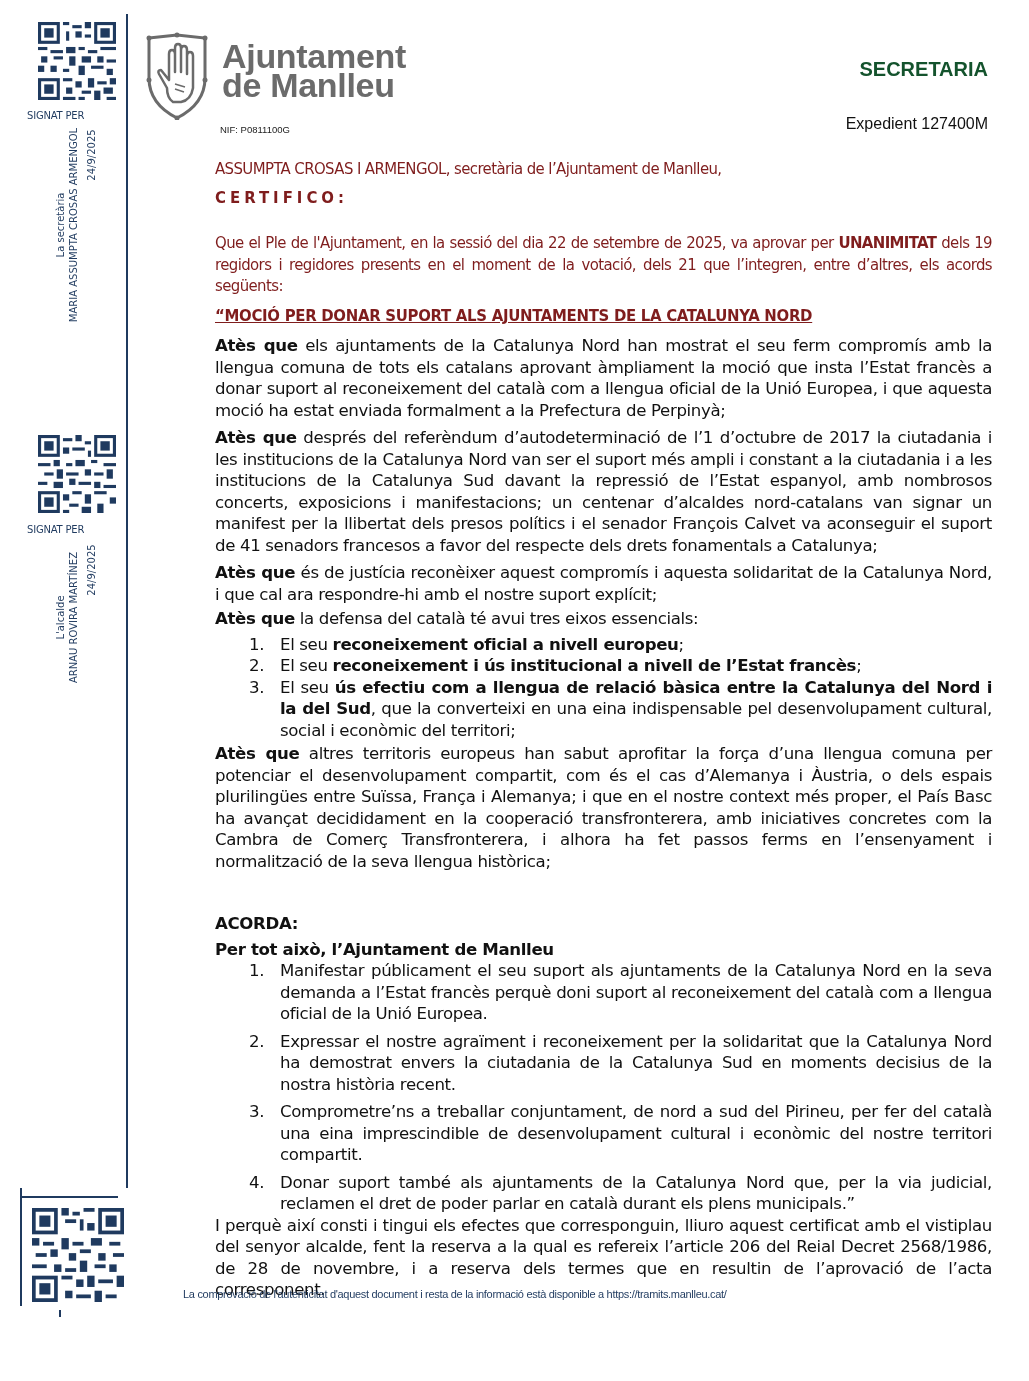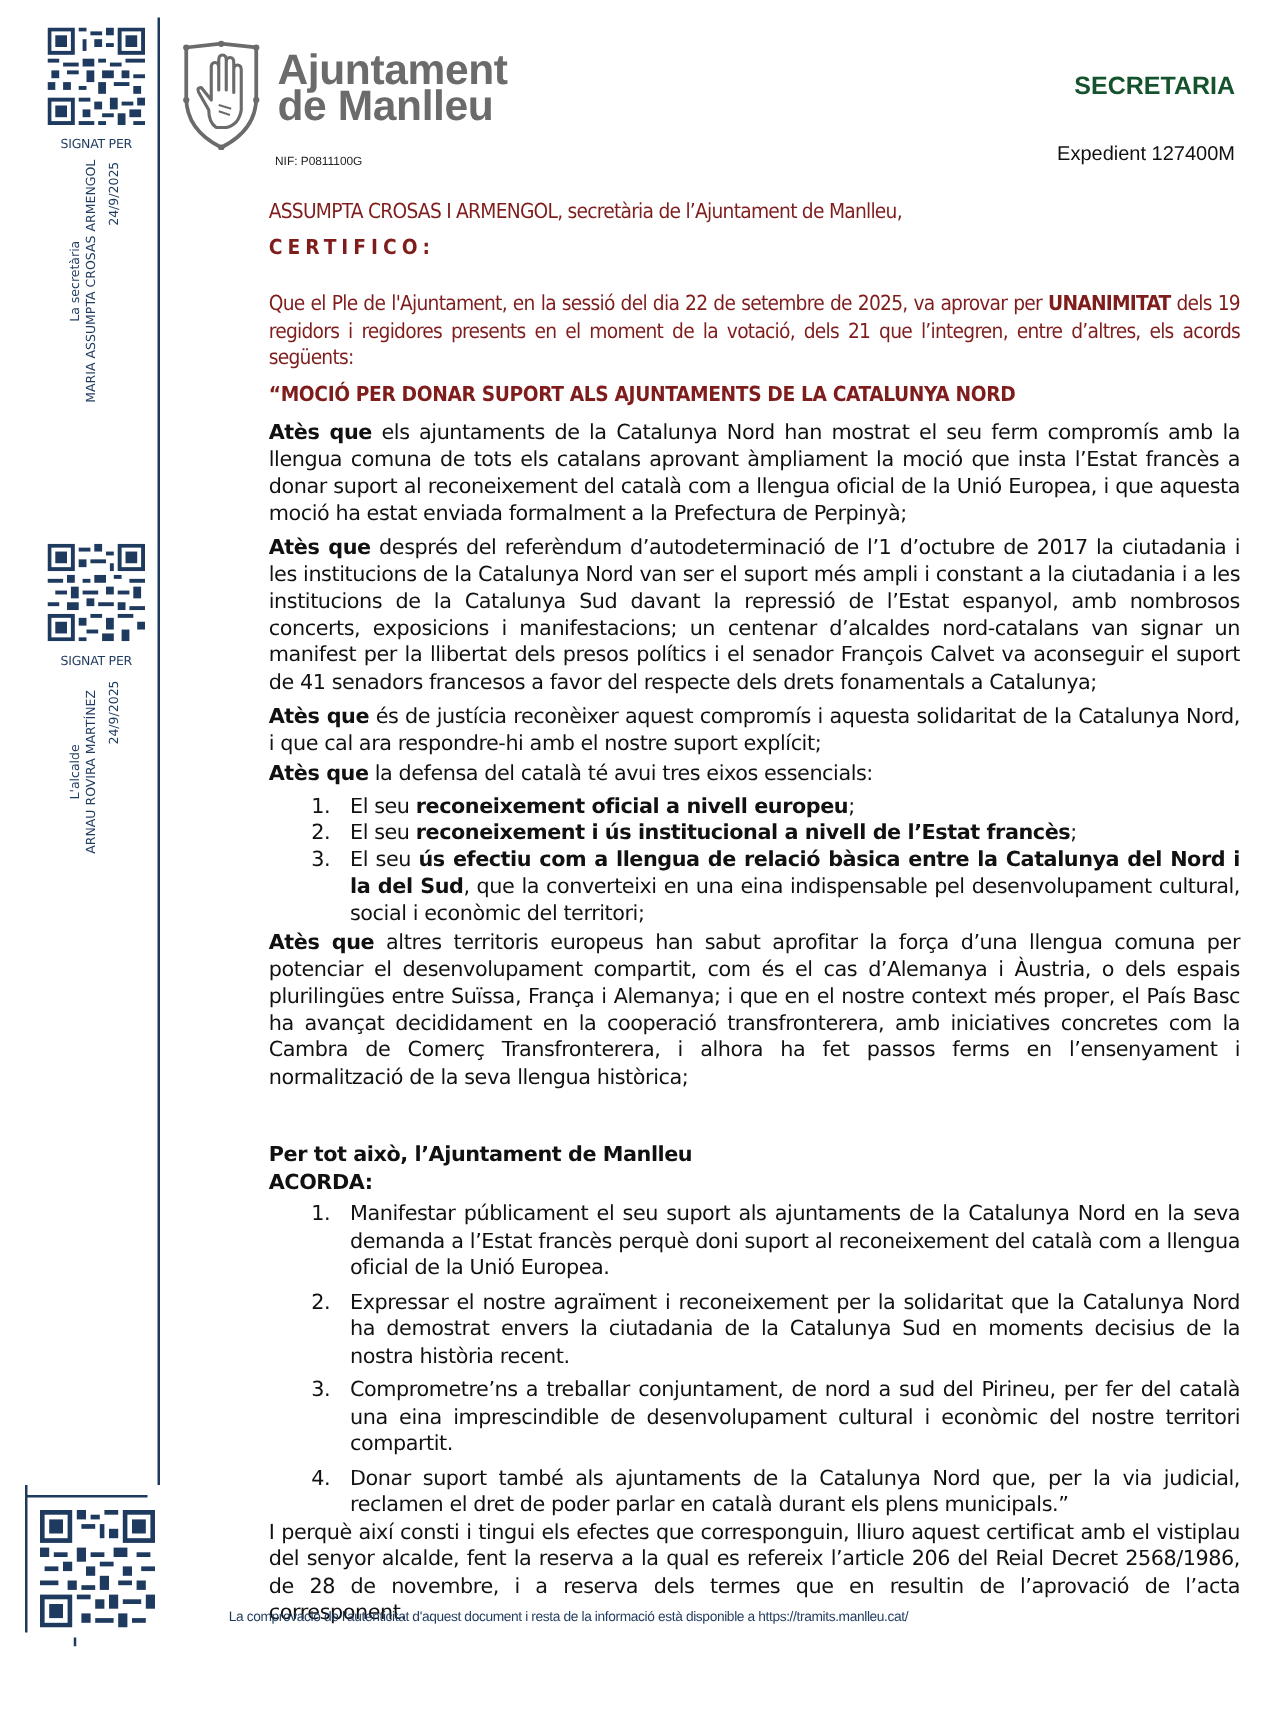--- a/index.html
+++ b/index.html
@@ -4,21 +4,21 @@
   <style>
     html, body { margin: 0; padding: 0; background: #ffffff; }
     body { width: 1029px; height: 1381px; position: relative; overflow: hidden;
            font-family: "DejaVu Sans", sans-serif; color: #111; }
 
     
     .vline { position: absolute; background: #1f3a5f; }
     .qr { position: absolute; background: #ffffff; }
     .qr svg { display: block; width: 100%; height: 100%; }
     .signat { position: absolute; font-family: "DejaVu Sans", sans-serif; font-size: 10px;
-              color: #1f3a5f; text-align: center; width: 100px; letter-spacing: -0.2px; }
+              color: #1f3a5f; width: 100px; letter-spacing: -0.2px; }
     .vtext { position: absolute; transform-origin: 0 0; transform: rotate(-90deg);
              font-family: "DejaVu Sans", sans-serif; font-size: 10px; color: #1f3a5f;
              white-space: nowrap; line-height: 12px; text-align: center; }
 
     
     .logo-shield { position: absolute; left: 145px; top: 32px; width: 65px; height: 88px; }
     .logo-text { position: absolute; left: 222px; top: 42px; font-family: "Liberation Sans", sans-serif;
                  font-size: 34px; line-height: 29px; color: #6b6b6b; font-weight: bold; letter-spacing: -0.3px; }
     .nif { position: absolute; left: 220px; top: 124px; font-family: "Liberation Sans", sans-serif;
            font-size: 9.5px; color: #222; }
@@ -28,21 +28,21 @@
                  font-size: 16px; color: #111; }
 
     
     .doc { position: absolute; left: 215px; width: 777px; font-family: "DejaVu Sans Condensed", "DejaVu Sans", sans-serif;
            font-size: 16.6px; line-height: 21.5px; color: #7f1d1d; letter-spacing: -0.6px; }
     .doc p { margin: 0; text-align: justify; }
     .doc b { font-weight: bold; }
     .intro { top: 158px; }
     .certifico { top: 187px; font-weight: bold; letter-spacing: 4px; }
     .para1 { top: 232px; }
-    .title { top: 305px; font-weight: bold; letter-spacing: -0.3px; }
+    .title { top: 305px; font-weight: bold; text-decoration: underline; letter-spacing: -0.3px; }
     .block { position: absolute; left: 215px; width: 777px; font-family: "DejaVu Sans", sans-serif;
              font-size: 16.6px; line-height: 21.5px; color: #111; letter-spacing: -0.55px; text-align: justify; }
     .block p { margin: 0; }
     ol.list { list-style: none; margin: 0; padding: 0; }
     ol.list li { position: relative; padding-left: 65px; text-align: justify; }
     ol.list li .num { position: absolute; left: 34px; top: 0; }
     .acords li { margin-bottom: 6px; }
 
     .footer { position: absolute; left: 183px; top: 1288px; font-family: "Liberation Sans", sans-serif;
               font-size: 11px; color: #1f3a5f; letter-spacing: -0.3px; }
@@ -258,22 +258,22 @@
   <p style="margin-bottom:4px;"><b>Atès que</b><span> la defensa del català té avui tres eixos essencials:</span></p>
   <ol class="list">
     <li><span class="num">1.</span><span>El seu </span><b>reconeixement oficial a nivell europeu</b><span>;</span></li>
     <li><span class="num">2.</span><span>El seu </span><b>reconeixement i ús institucional a nivell de l’Estat francès</b><span>;</span></li>
     <li><span class="num">3.</span><span>El seu </span><b>ús efectiu com a llengua de relació bàsica entre la Catalunya del Nord i la del Sud</b><span>, que la converteixi en una eina indispensable pel desenvolupament cultural, social i econòmic del territori;</span></li>
   </ol>
   <p style="margin-top:2px;"><b>Atès que</b><span> altres territoris europeus han sabut aprofitar la força d’una llengua comuna per potenciar el desenvolupament compartit, com és el cas d’Alemanya i Àustria, o dels espais plurilingües entre Suïssa, França i Alemanya; i que en el nostre context més proper, el País Basc ha avançat decididament en la cooperació transfronterera, amb iniciatives concretes com la Cambra de Comerç Transfronterera, i alhora ha fet passos ferms en l’ensenyament i normalització de la seva llengua històrica;</span></p>
 </div>
 
 <div class="block" style="top:913px; letter-spacing:-0.35px;">
+  <p style="margin-bottom:4px;"><b>ACORDA:</b></p>
   <p><b>Per tot això, l’Ajuntament de Manlleu</b></p>
-  <p style="margin-bottom:4px;"><b>ACORDA:</b></p>
   <ol class="list acords">
     <li><span class="num">1.</span><span>Manifestar públicament el seu suport als ajuntaments de la Catalunya Nord en la seva demanda a l’Estat francès perquè doni suport al reconeixement del català com a llengua oficial de la Unió Europea.</span></li>
     <li><span class="num">2.</span><span>Expressar el nostre agraïment i reconeixement per la solidaritat que la Catalunya Nord ha demostrat envers la ciutadania de la Catalunya Sud en moments decisius de la nostra història recent.</span></li>
     <li><span class="num">3.</span><span>Comprometre’ns a treballar conjuntament, de nord a sud del Pirineu, per fer del català una eina imprescindible de desenvolupament cultural i econòmic del nostre territori compartit.</span></li>
     <li style="margin-bottom:0;"><span class="num">4.</span><span>Donar suport també als ajuntaments de la Catalunya Nord que, per la via judicial, reclamen el dret de poder parlar en català durant els plens municipals.”</span></li>
   </ol>
   <p>I perquè així consti i tingui els efectes que corresponguin, lliuro aquest certificat amb el vistiplau del senyor alcalde, fent la reserva a la qual es refereix l’article 206 del Reial Decret 2568/1986, de 28 de novembre, i a reserva dels termes que en resultin de l’aprovació de l’acta corresponent.</p>
 </div>
 
 <div class="footer">La comprovació de l'autenticitat d'aquest document i resta de la informació està disponible a https://tramits.manlleu.cat/</div>

